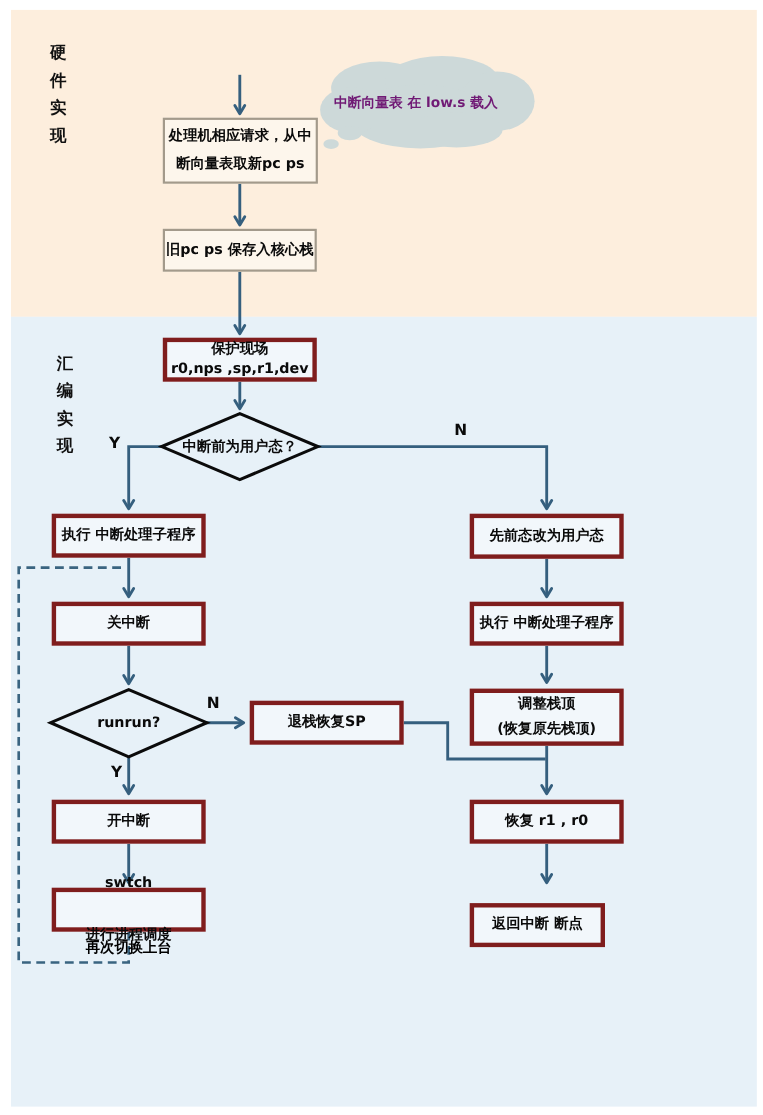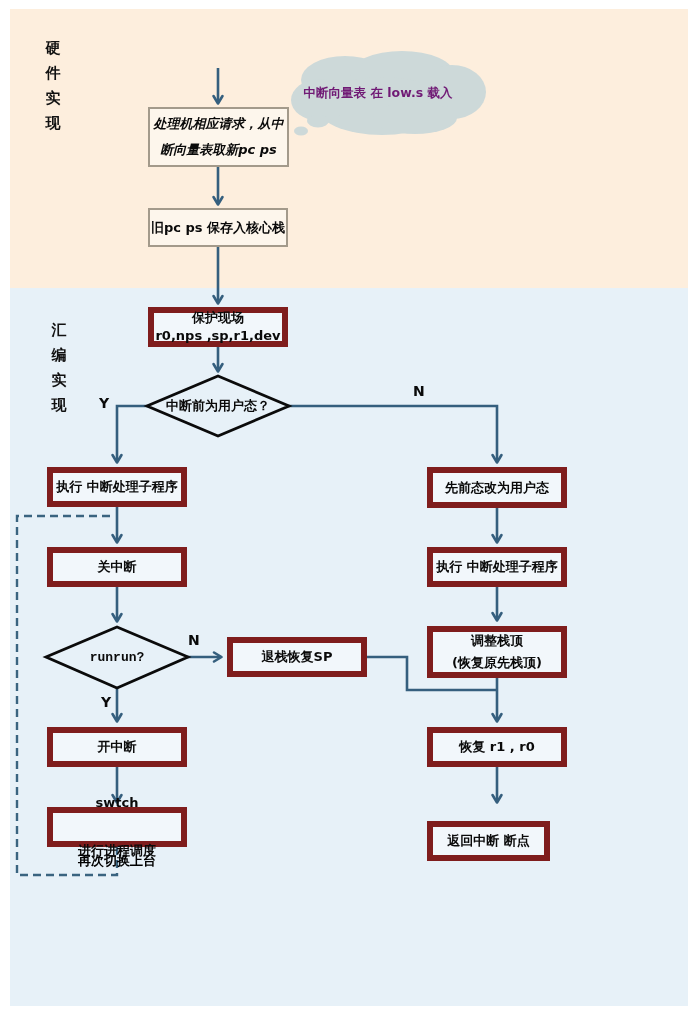--- a/index.html
+++ b/index.html
@@ -10,26 +10,26 @@
   .region{position:absolute;}
   #region-hw{left:10px;top:9px;width:678px;height:279px;background:#fdeedd;}
   #region-asm{left:10px;top:288px;width:678px;height:718px;background:#e7f1f8;}
   #wires{position:absolute;left:0;top:0;width:694px;height:1014px;}
   .node{
     position:absolute;box-sizing:border-box;display:flex;flex-direction:column;
     align-items:center;justify-content:center;text-align:center;
     font-weight:bold;font-size:13px;color:#0a0a0a;line-height:18px;
   }
   .node.hw{background:#fdf6ec;border:2px solid #a39a8b;}
-  .node.asm{background:#f2f7fb;border:6px solid #7f1d1d;}
+  .node.asm{background:#f2f7fb;border:4px solid #7f1d1d;}
   .node.wide-lines{line-height:26px;}
   .node.mid-lines{line-height:22px;}
   .dtext{
     position:absolute;display:flex;align-items:center;justify-content:center;
-    text-align:center;font-weight:bold;font-size:13px;color:#0a0a0a;font-family:Liberation Mono, monospace;
+    text-align:center;font-weight:bold;font-size:13px;color:#0a0a0a;
   }
   .vlabel{position:absolute;display:flex;flex-direction:column;
     font-weight:bold;font-size:15px;color:#111;}
   .vlabel span{display:block;height:25px;line-height:25px;width:18px;text-align:center;}
   .branch{
     position:absolute;font-weight:bold;font-size:14px;color:#0a0a0a;line-height:16px;
   }
   .floating{
     position:absolute;font-weight:bold;font-size:13px;color:#000000;text-align:center;
   }
@@ -97,21 +97,21 @@
   </div>
   <div class="vlabel" style="left:50px;top:318px;">
     <span>汇</span>
     <span>编</span>
     <span>实</span>
     <span>现</span>
   </div>
 
   <div class="cloud-text" style="left:292px;top:85px;width:172px;">中断向量表 在 low.s 载入</div>
 
-  <div class="node hw wide-lines" style="left:148px;top:107px;width:141px;height:60px;font-style:italic;">
+  <div class="node hw wide-lines" style="left:148px;top:107px;width:141px;height:60px;">
     <span>处理机相应请求，从中</span>
     <span>断向量表取新pc ps</span>
   </div>
   <div class="node hw" style="left:148px;top:208px;width:140px;height:39px;text-align:center;">
     <span>旧pc ps 保存入核心栈</span>
   </div>
 
   <div class="node asm" style="left:148px;top:307px;width:140px;height:40px;">
     <span>保护现场</span>
     <span>r0,nps ,sp,r1,dev</span>

